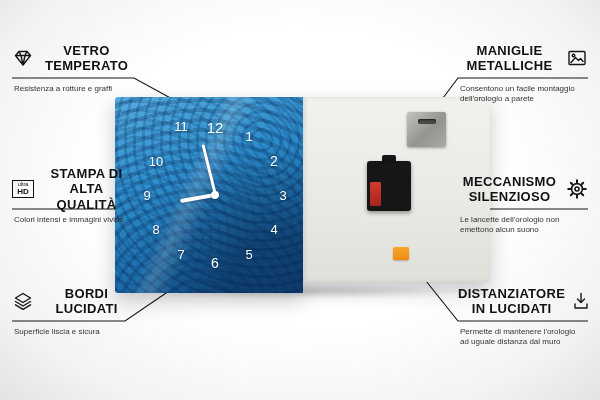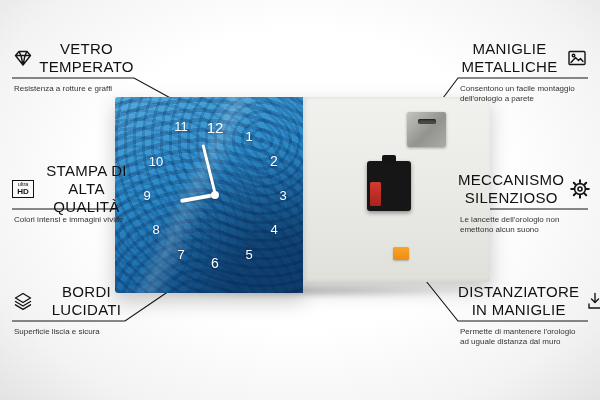--- a/index.html
+++ b/index.html
@@ -52,21 +52,21 @@
            background:linear-gradient(#d43a2f,#a8231b);}
   .spacer{position:absolute;left:90px;top:150px;width:16px;height:13px;border-radius:1.5px;
            background:linear-gradient(#f7a529,#ef8c12);box-shadow:0 1px 2px rgba(0,0,0,.25);}
   .ground-shadow{position:absolute;left:130px;top:284px;width:345px;height:14px;border-radius:50%;
            background:radial-gradient(ellipse,rgba(0,0,0,0.22),transparent 70%);filter:blur(2px);}
   
   .callout{position:absolute;}
   .callout.left{left:12px;width:122px;}
   .callout.right{left:458px;width:130px;}
   .co-head{display:flex;align-items:center;gap:5px;height:32px;}
-  .co-title{flex:1;text-align:center;font-size:15px;font-weight:normal;letter-spacing:.3px;line-height:1.18;}
+  .co-title{flex:1;text-align:center;font-size:13px;font-weight:bold;letter-spacing:.3px;line-height:1.18;}
   .co-icon{flex:0 0 auto;width:22px;display:flex;justify-content:center;}
   .co-sub{font-size:8px;color:#333;line-height:1.3;margin-top:10px;text-align:left;padding:0 2px;}
   .c1,.c4{top:42px;} .c2,.c5{top:173px;} .c3,.c6{top:285px;}
   .icon-svg{stroke:#151515;fill:none;stroke-width:1.4;stroke-linecap:round;stroke-linejoin:round;}
   .hd-badge{width:26px;border:1.4px solid #111;border-radius:0;text-align:center;padding:1px 0;line-height:1;}
   .hd-badge .t1{display:block;font-size:5.5px;} .hd-badge .t2{display:block;font-size:8px;font-weight:bold;}
   .connectors{position:absolute;left:0;top:0;pointer-events:none;}
   .cline{fill:none;stroke:#141414;stroke-width:1.1;}
   .cdot{fill:#141414;}
 </style>
@@ -183,21 +183,21 @@
           <path d="M10 1.2 L10 3.6 M10 16.4 L10 18.8 M1.2 10 L3.6 10 M16.4 10 L18.8 10
                    M3.8 3.8 L5.5 5.5 M14.5 14.5 L16.2 16.2 M3.8 16.2 L5.5 14.5 M14.5 5.5 L16.2 3.8" style="stroke-width:2"></path>
         </svg>
       </span>
     </div>
     <div class="co-sub">Le lancette dell'orologio non emettono alcun suono</div>
   </div>
 
   <div class="callout right c6">
     <div class="co-head">
-      <span class="co-title">DISTANZIATORE IN MANIGLIE</span>
+      <span class="co-title">DISTANZIATORE IN LUCIDATI</span>
       <span class="co-icon">
         <svg class="icon-svg" width="20" height="20" viewBox="0 0 20 20">
           <path d="M10 2.5 L10 11"></path>
           <path d="M6.5 8 L10 11.5 L13.5 8"></path>
           <path d="M4 13 L4 17 L16 17 L16 13"></path>
         </svg>
       </span>
     </div>
     <div class="co-sub">Permette di mantenere l'orologio ad uguale distanza dal muro</div>
   </div>

